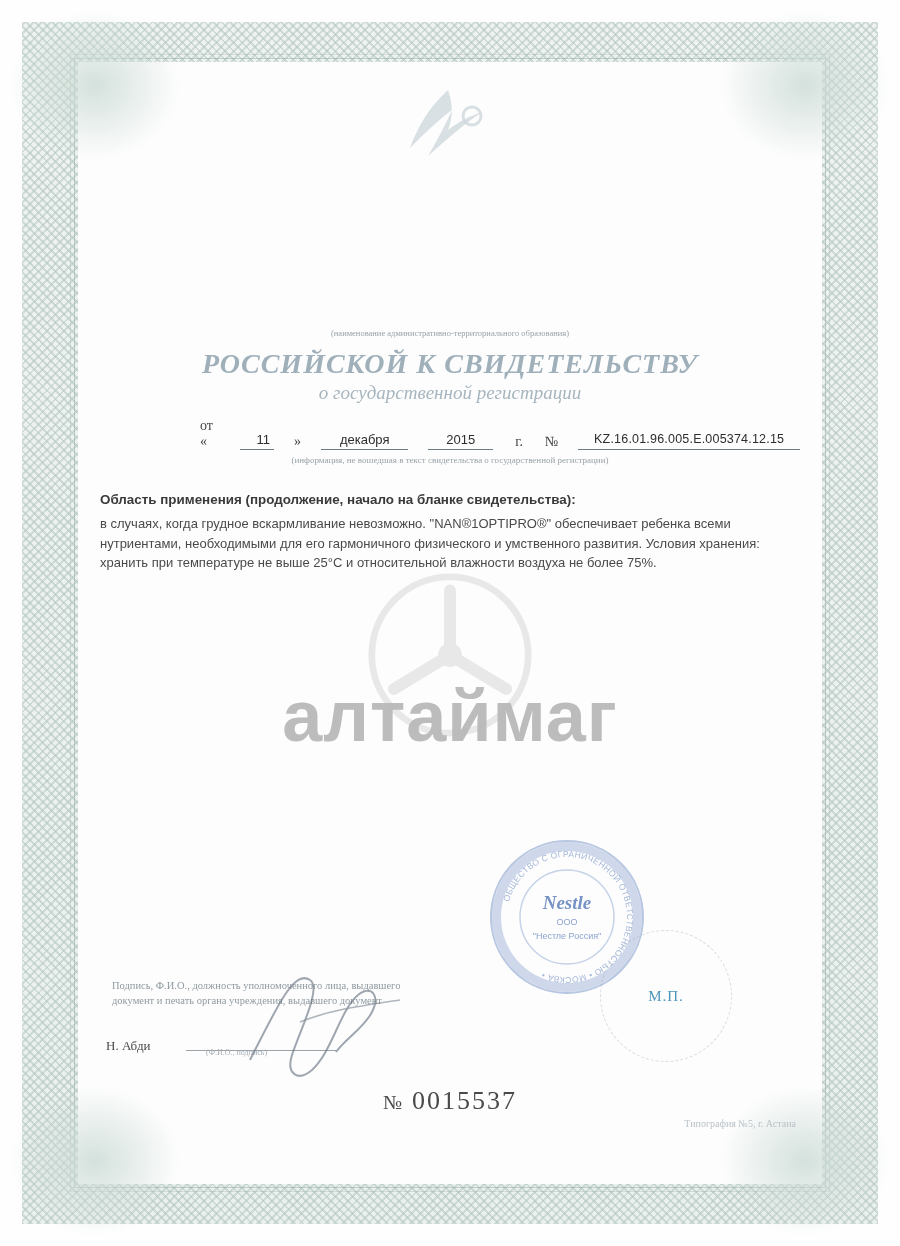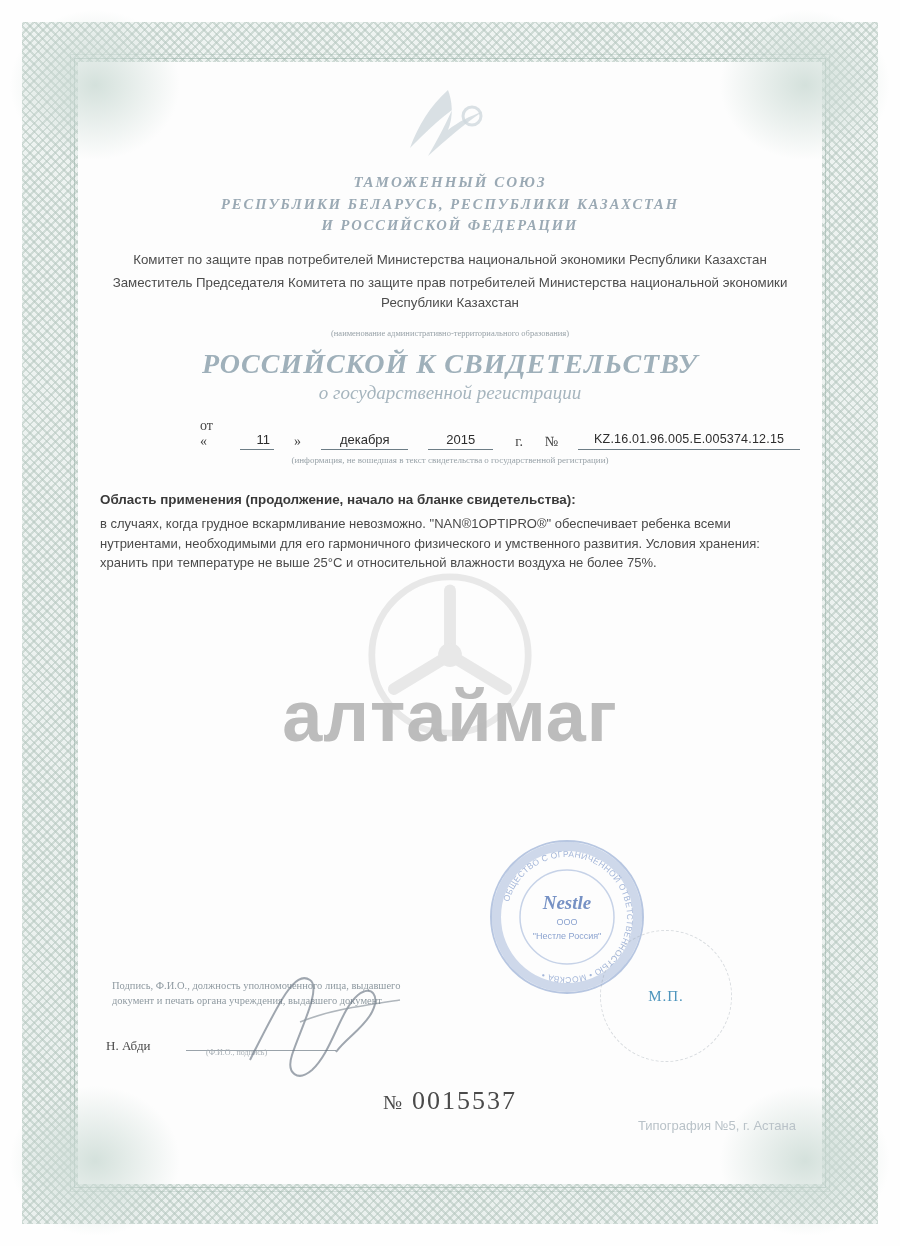--- a/index.html
+++ b/index.html
@@ -344,23 +344,23 @@
     font-size: 26px;
     color: #4a4a4a;
     letter-spacing: 2px;
   }
   .form-number .hash { font-size: 20px; margin-right: 8px; }
 
   .printer-mark {
     position: absolute;
     right: 104px;
     top: 1118px;
-    font-size: 13px;
+    font-size: 10px;
     color: #b9c2c8;
-    font-family: Liberation Sans, sans-serif;
+    font-family: Liberation Serif, serif;
   }
 </style>
 </head>
 <body>
 
 <div class="page">
 
   <div class="border-outer"></div>
   <div class="border-inner-mask"></div>
   <div class="border-line2"></div>
@@ -368,30 +368,21 @@
   <div class="corner-fade cf-tl"></div>
   <div class="corner-fade cf-tr"></div>
   <div class="corner-fade cf-bl"></div>
   <div class="corner-fade cf-br"></div>
 
   <svg class="emblem" viewBox="0 0 120 74">
     <path d="M58 4 C40 20 28 40 20 62 C34 48 48 34 62 24 C54 42 46 56 38 70 C56 54 74 38 92 26 C80 30 68 36 58 44 C64 30 62 14 58 4 Z" fill="#9aacb8" opacity="0.8"></path>
     <circle cx="82" cy="30" r="9" fill="none" stroke="#9aacb8" stroke-width="3" opacity="0.8"></circle>
   </svg>
 
-  <div class="cu-title">
-    <div class="l1">ТАМОЖЕННЫЙ СОЮЗ</div>
-    <div class="l2">РЕСПУБЛИКИ БЕЛАРУСЬ, РЕСПУБЛИКИ КАЗАХСТАН</div>
-    <div class="l3">И РОССИЙСКОЙ ФЕДЕРАЦИИ</div>
-  </div>
-
-  <div class="org-block">
-    <div class="line1">Комитет по защите прав потребителей Министерства национальной экономики Республики Казахстан</div>
-    <div class="line2">Заместитель Председателя Комитета по защите прав потребителей Министерства национальной экономики Республики Казахстан</div>
-  </div>
+
 
   <div class="caption-small cap-admin">(наименование административно-территориального образования)</div>
 
   <div class="doc-title">РОССИЙСКОЙ К СВИДЕТЕЛЬСТВУ</div>
   <div class="doc-subtitle">о государственной регистрации</div>
 
   <div class="date-row">
     <span class="lbl">от «</span>
     <span class="fld fld-day">11</span>
     <span class="lbl">»</span>

